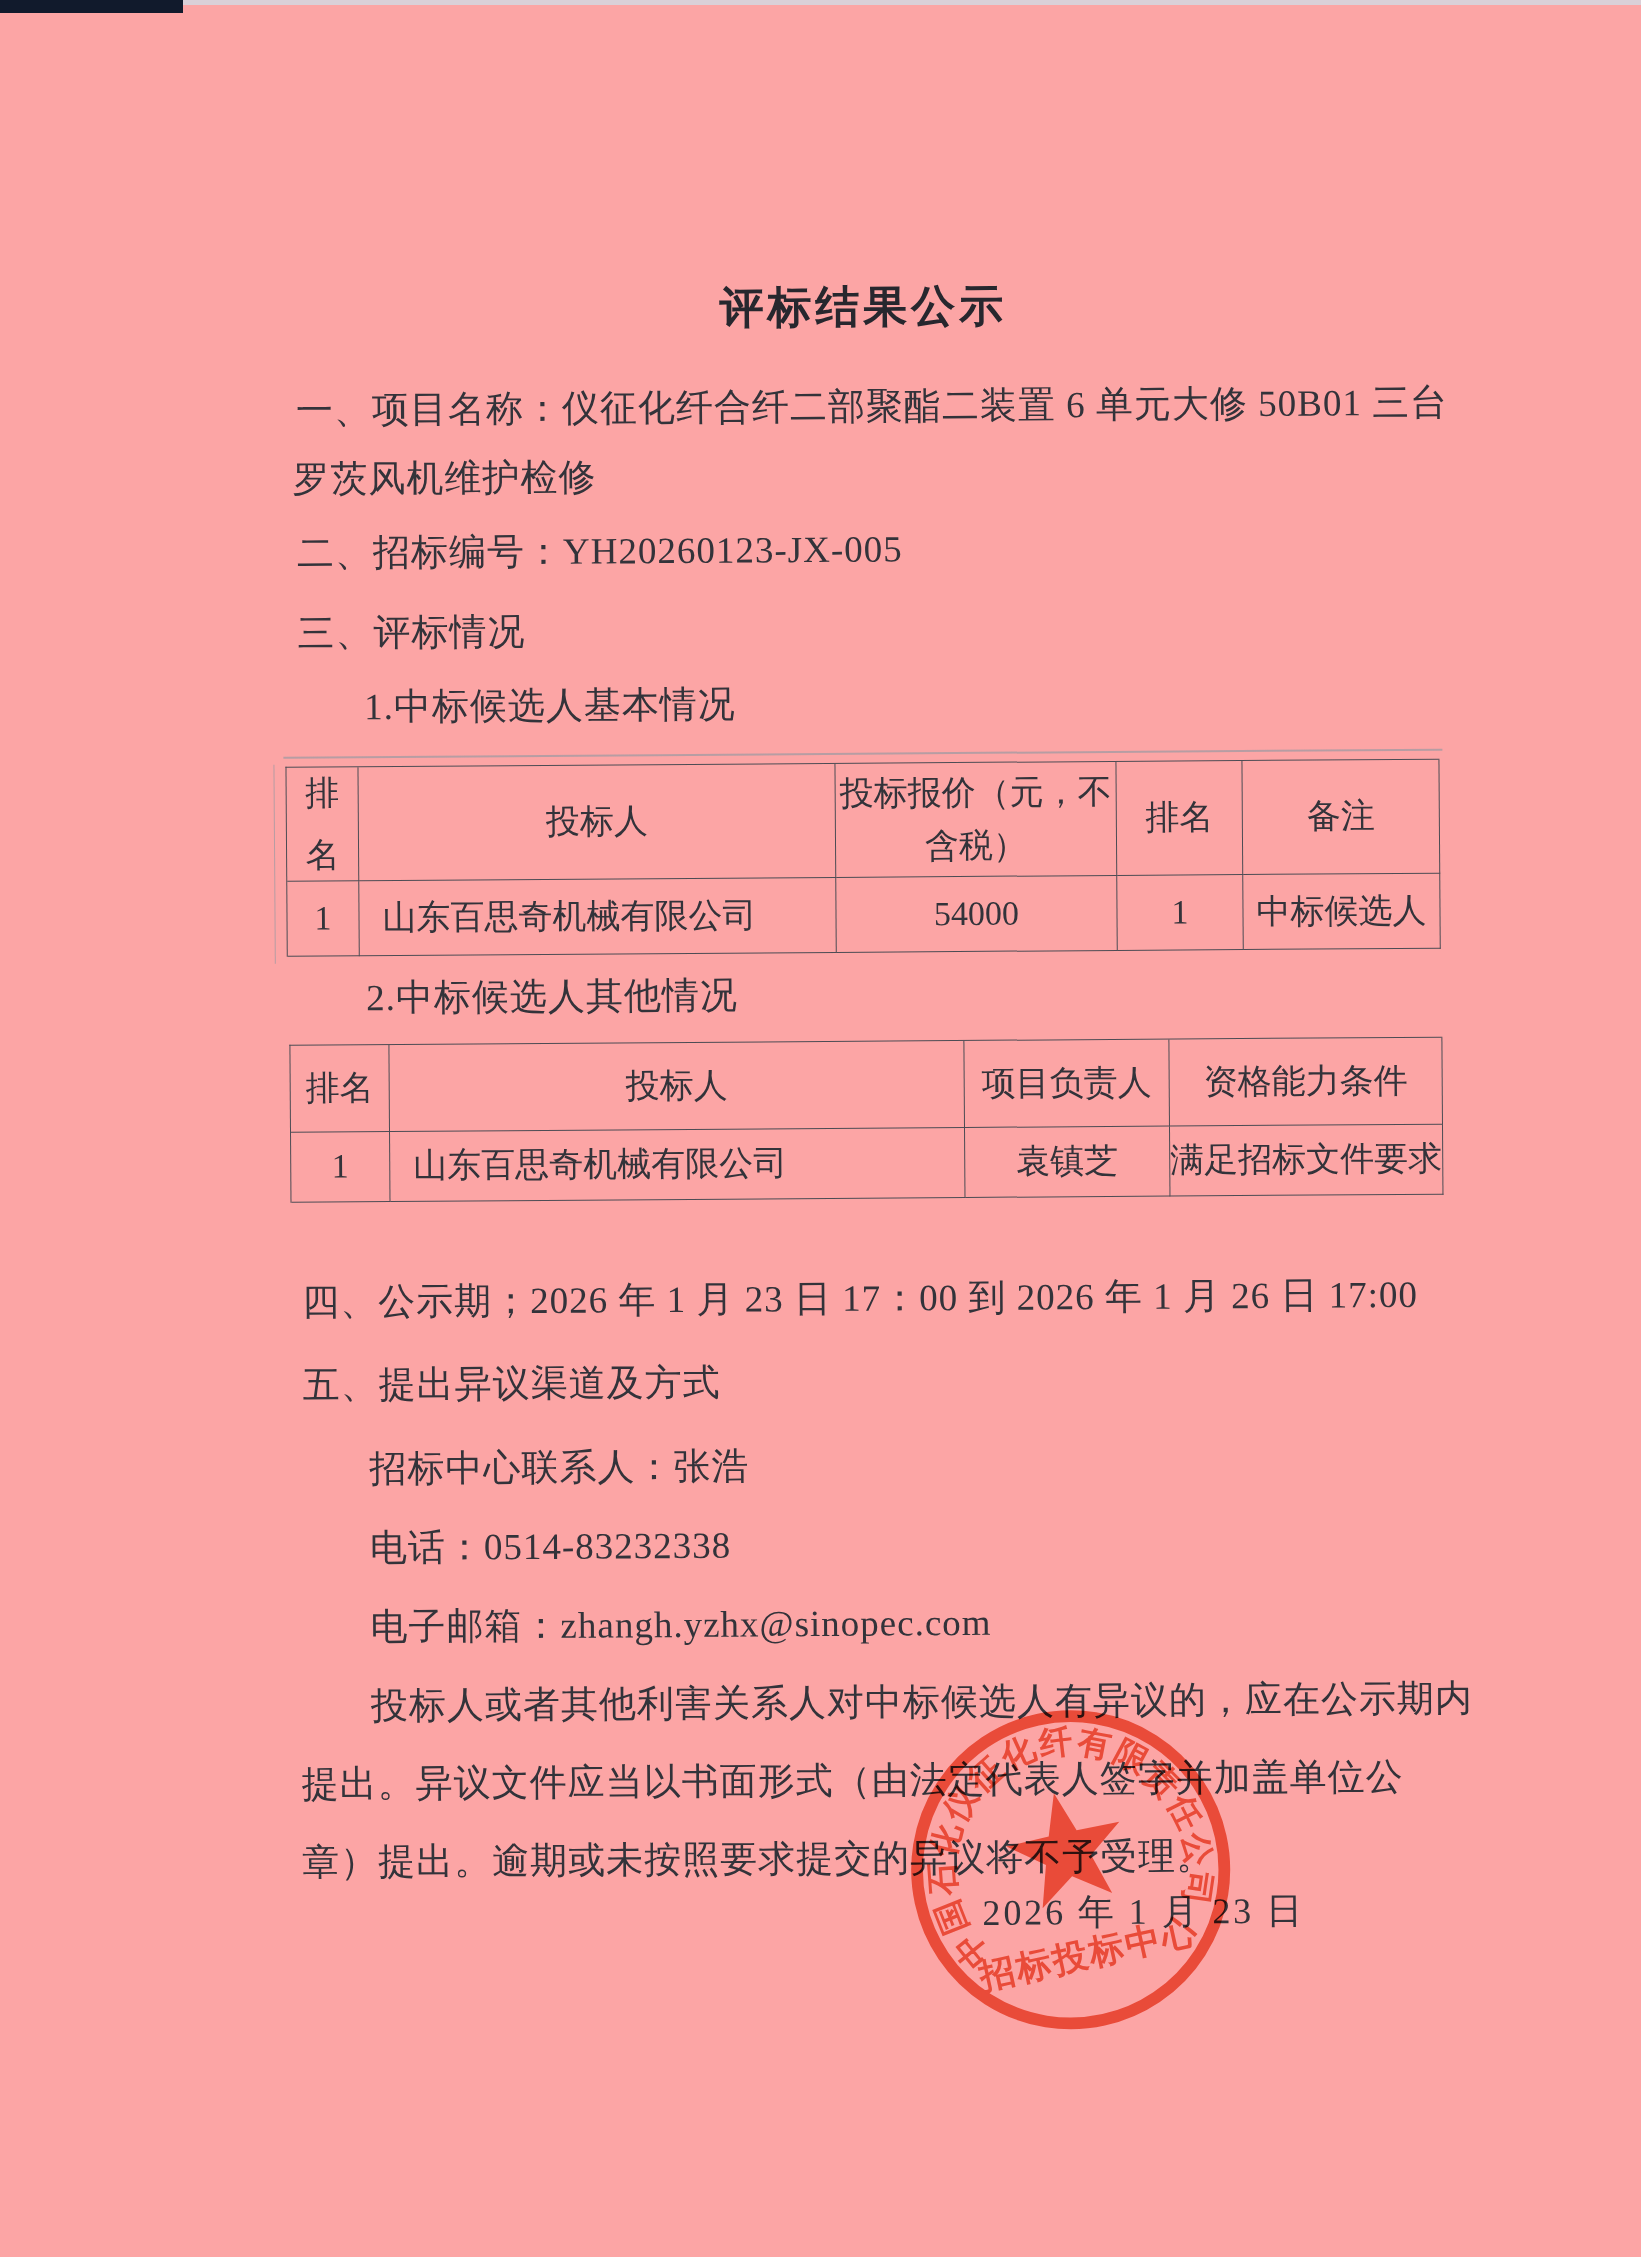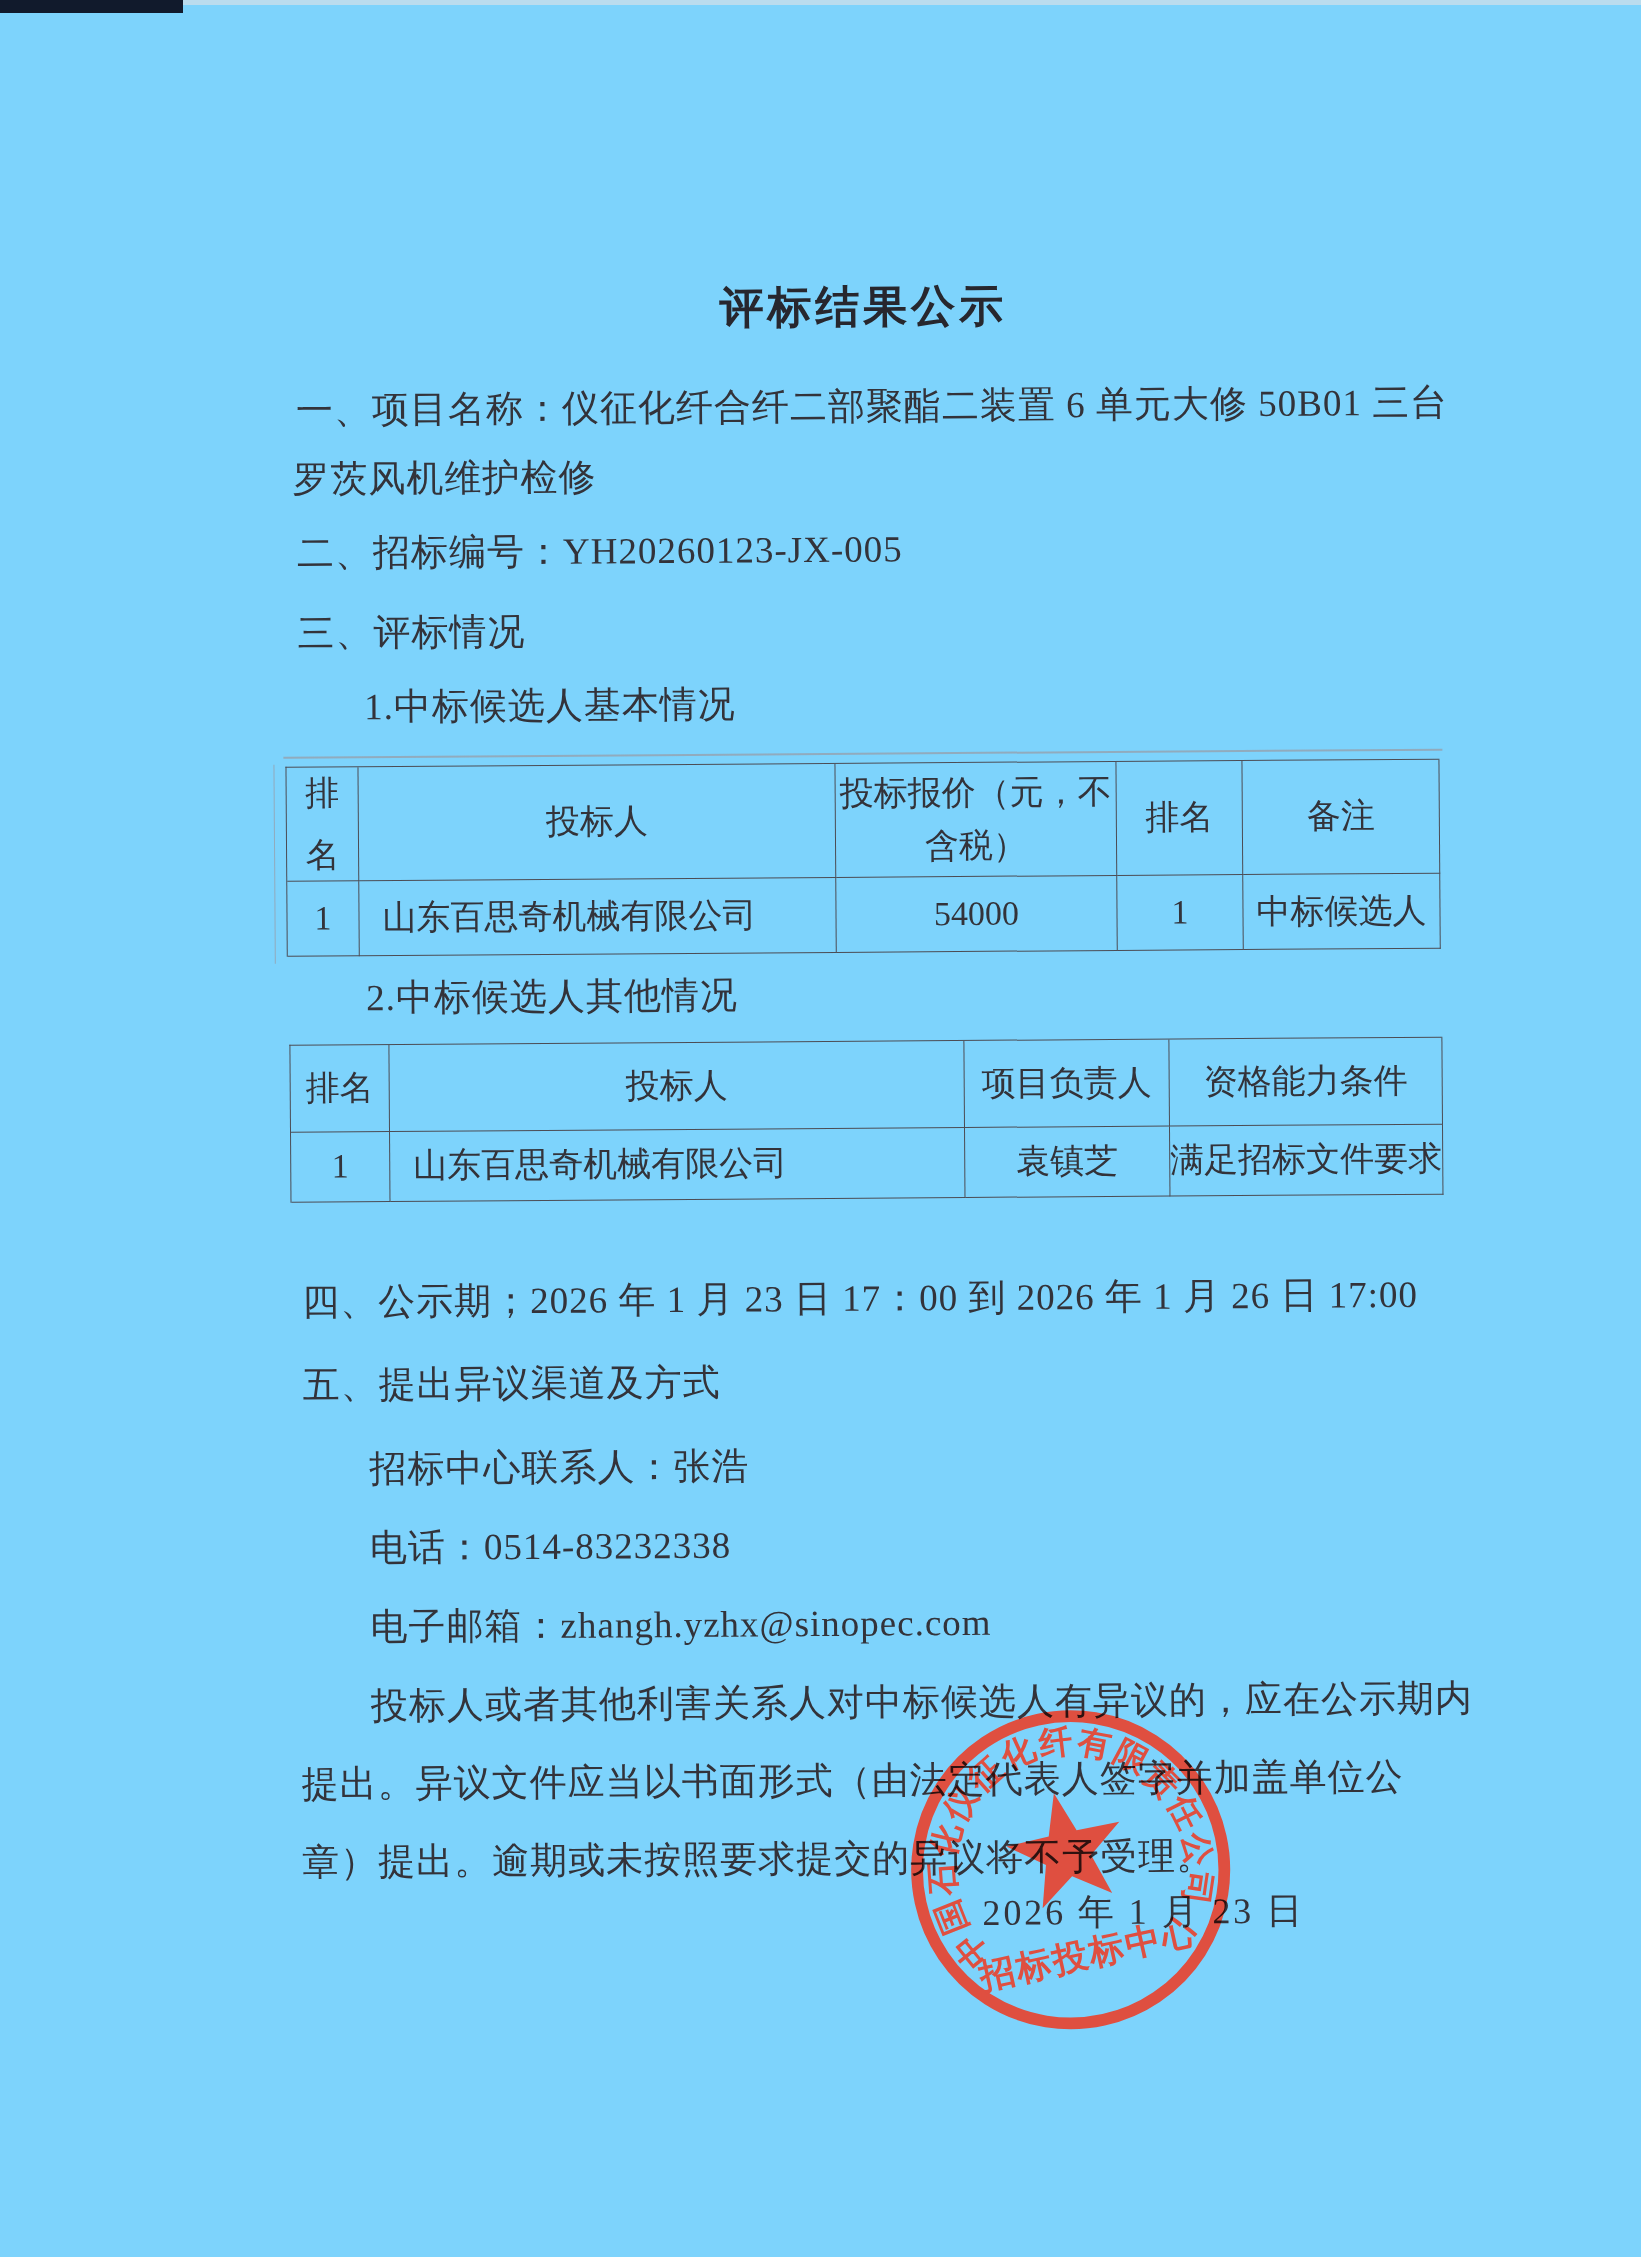--- a/index.html
+++ b/index.html
@@ -4,21 +4,21 @@
 <style>
   :root{
     --ink:#33333a;
     --bd:#4c4c54;
     --stamp:#e8432f;
   }
   html,body{margin:0;padding:0;background:#e9e9e9;}
   .page{
     position:relative;
     width:1641px;height:2257px;
-    background:#7dd3fc;
+    background:#fca5a5;
     overflow:hidden;
     font-family:"Liberation Serif","DejaVu Serif",serif;
     color:var(--ink);
   }
   
   .edge-line{position:absolute;left:0;top:0;width:100%;height:4.8px;background:#cfdfe9;opacity:.75;}
   .edge-dark{position:absolute;left:0;top:0;width:183px;height:12.6px;background:#111a2c;}
   .content{
     position:absolute;inset:0;
     transform:rotate(-0.4deg);

